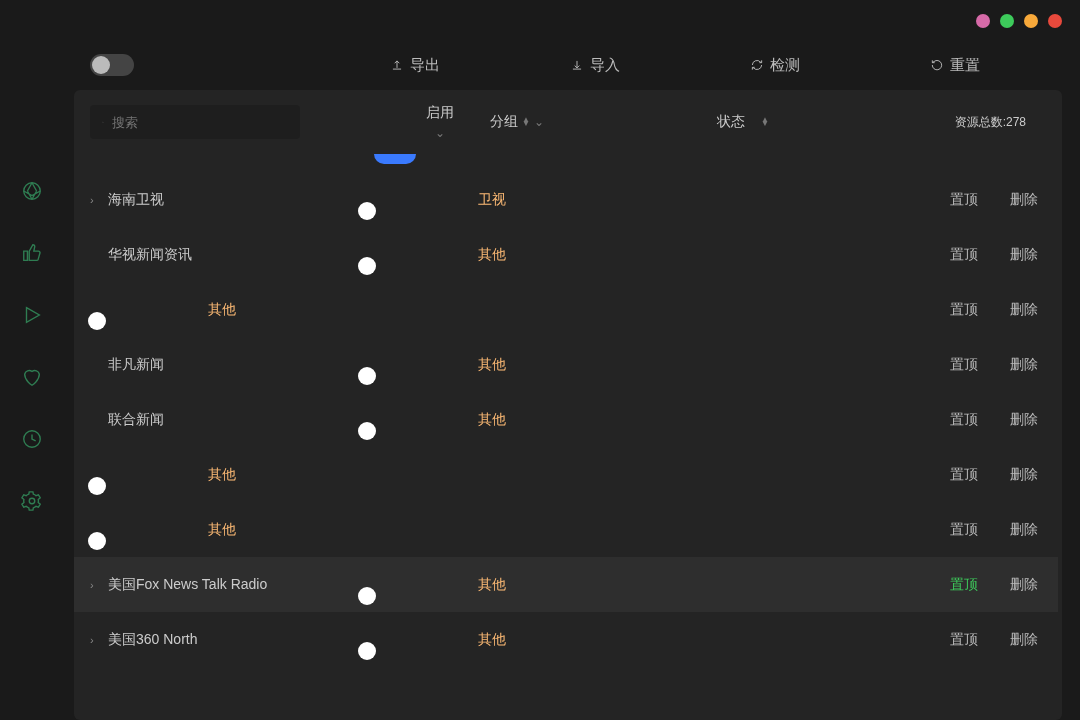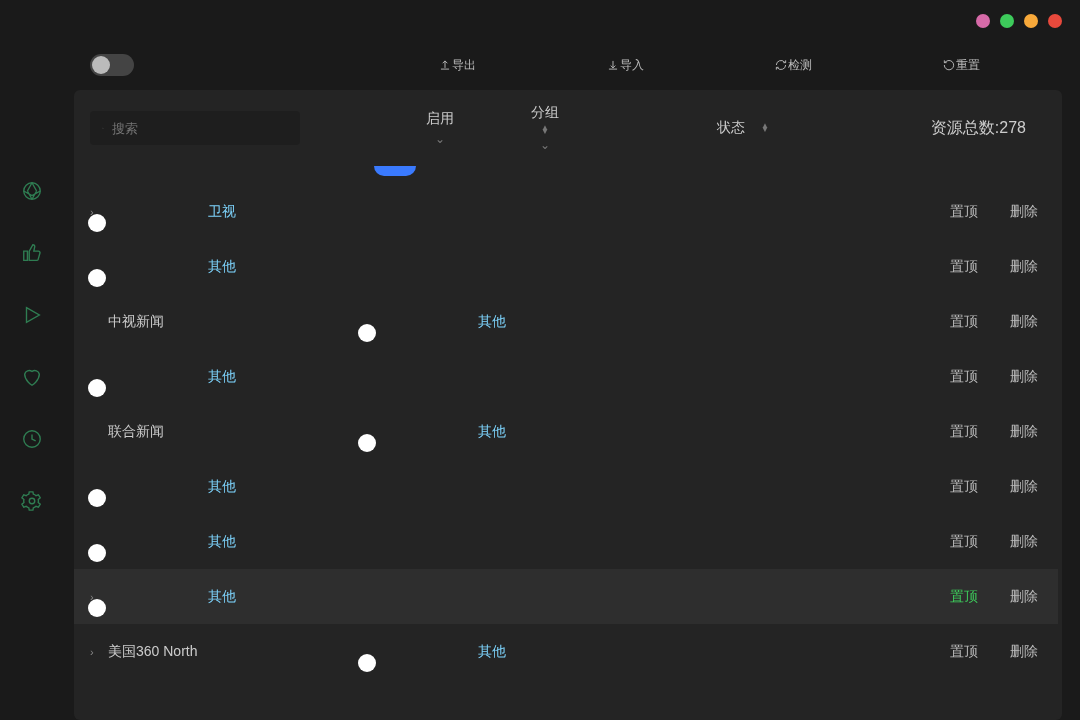--- a/index.html
+++ b/index.html
@@ -87,23 +87,23 @@
     .top-actions {
       margin-left: auto;
       display: flex;
       gap: 130px;
       align-items: center;
       padding-right: 30px;
     }
     .top-action {
       display: flex;
       align-items: center;
-      gap: 0;
+      gap: 6px;
       color: #bbb;
-      font-size: 12px;
+      font-size: 15px;
       cursor: pointer;
     }
     .top-action svg { width: 14px; height: 14px; stroke: currentColor; fill: none; stroke-width: 1.6;}
 
     .panel {
       background: #242424;
       margin: 0 18px 0 0;
       border-radius: 6px;
       flex: 1;
       display: flex;
@@ -139,23 +139,23 @@
     }
     .cols {
       display: flex;
       align-items: center;
       font-size: 14px;
       color: #ccc;
       flex: 1;
       padding-left: 70px;
     }
     .col-enable { width: 100px; display:flex; align-items:center; gap:4px;flex-direction:column;}
-    .col-group { width: 110px; display:flex; align-items:center; gap:4px;flex-direction:column;}
+    .col-group { width: 110px; display:flex; align-items:center; gap:4px;}
     .col-status { flex:1; display:flex; align-items:center; justify-content:center; gap:16px;}
-    .col-total { width: 160px; text-align:right; padding-right: 20px; font-size:16px;}
+    .col-total { width: 160px; text-align:right; padding-right: 20px; font-size:12px;}
     .sort-caret {
       display:inline-flex; flex-direction:column; line-height:4px; font-size:8px; color:#777;
     }
     .caret { font-size: 12px; color:#777;}
 
     .rows {
       flex: 1;
       overflow-y: auto;
       overflow-x: hidden;
       padding: 0 4px 0 0;
@@ -171,21 +171,21 @@
       height: 55px;
       padding: 0 16px 0 16px;
       font-size: 14px;
       color: #ccc;
     }
     .row.highlight { background: #2e2e2e; }
     .row.highlight .pin-action { color: #3dcb5b; }
     .row .expand { width: 18px; color: #888; font-size: 11px; }
     .row .name { width: 270px; }
     .row .toggle-cell { width: 100px; }
-    .row .group { width: 110px; color: #7dd3fc;}
+    .row .group { width: 110px; color: #fdba74;}
     .row .spacer { flex: 1; }
     .row .actions { display: flex; gap: 32px; color: #bbb; padding-right: 4px;}
     .row .actions span { cursor: pointer; }
 
     .toggle-on {
       width: 42px; height: 22px;
       border-radius: 11px;
       background: #3a7afe;
       position: relative;
     }
@@ -323,51 +323,53 @@
       </div>
     </div>
 
     <div class="rows" id="rows">
 
       <div class="partial-toggle-row">
         <div class="partial-toggle"></div>
       </div>
     <div class="row">
           <span class="expand">›</span>
+          <span class="name">海南卫视</span>
           <span class="toggle-cell"><span class="toggle-on"><span class="knob"></span></span></span>
           <span class="group">卫视</span>
           <span class="spacer"></span>
           <span class="actions">
             <span class="pin-action">置顶</span>
             <span>删除</span>
           </span>
         </div>
         <div class="row">
           <span class="expand"></span>
-          <span class="toggle-cell"><span class="toggle-on"><span class="knob"></span></span></span>
-          <span class="group">其他</span>
-          <span class="spacer"></span>
-          <span class="actions">
-            <span class="pin-action">置顶</span>
-            <span>删除</span>
-          </span>
-        </div>
-        <div class="row">
-          <span class="expand"></span>
-          <span class="name">中视新闻</span>
-          <span class="toggle-cell"><span class="toggle-on"><span class="knob"></span></span></span>
-          <span class="group">其他</span>
-          <span class="spacer"></span>
-          <span class="actions">
-            <span class="pin-action">置顶</span>
-            <span>删除</span>
-          </span>
-        </div>
-        <div class="row">
-          <span class="expand"></span>
+          <span class="name">华视新闻资讯</span>
+          <span class="toggle-cell"><span class="toggle-on"><span class="knob"></span></span></span>
+          <span class="group">其他</span>
+          <span class="spacer"></span>
+          <span class="actions">
+            <span class="pin-action">置顶</span>
+            <span>删除</span>
+          </span>
+        </div>
+        <div class="row">
+          <span class="expand"></span>
+          <span class="toggle-cell"><span class="toggle-on"><span class="knob"></span></span></span>
+          <span class="group">其他</span>
+          <span class="spacer"></span>
+          <span class="actions">
+            <span class="pin-action">置顶</span>
+            <span>删除</span>
+          </span>
+        </div>
+        <div class="row">
+          <span class="expand"></span>
+          <span class="name">非凡新闻</span>
           <span class="toggle-cell"><span class="toggle-on"><span class="knob"></span></span></span>
           <span class="group">其他</span>
           <span class="spacer"></span>
           <span class="actions">
             <span class="pin-action">置顶</span>
             <span>删除</span>
           </span>
         </div>
         <div class="row">
           <span class="expand"></span>
@@ -395,20 +397,21 @@
           <span class="toggle-cell"><span class="toggle-on"><span class="knob"></span></span></span>
           <span class="group">其他</span>
           <span class="spacer"></span>
           <span class="actions">
             <span class="pin-action">置顶</span>
             <span>删除</span>
           </span>
         </div>
         <div class="row highlight">
           <span class="expand">›</span>
+          <span class="name">美国Fox News Talk Radio</span>
           <span class="toggle-cell"><span class="toggle-on"><span class="knob"></span></span></span>
           <span class="group">其他</span>
           <span class="spacer"></span>
           <span class="actions">
             <span class="pin-action">置顶</span>
             <span>删除</span>
           </span>
         </div>
         <div class="row">
           <span class="expand">›</span>

